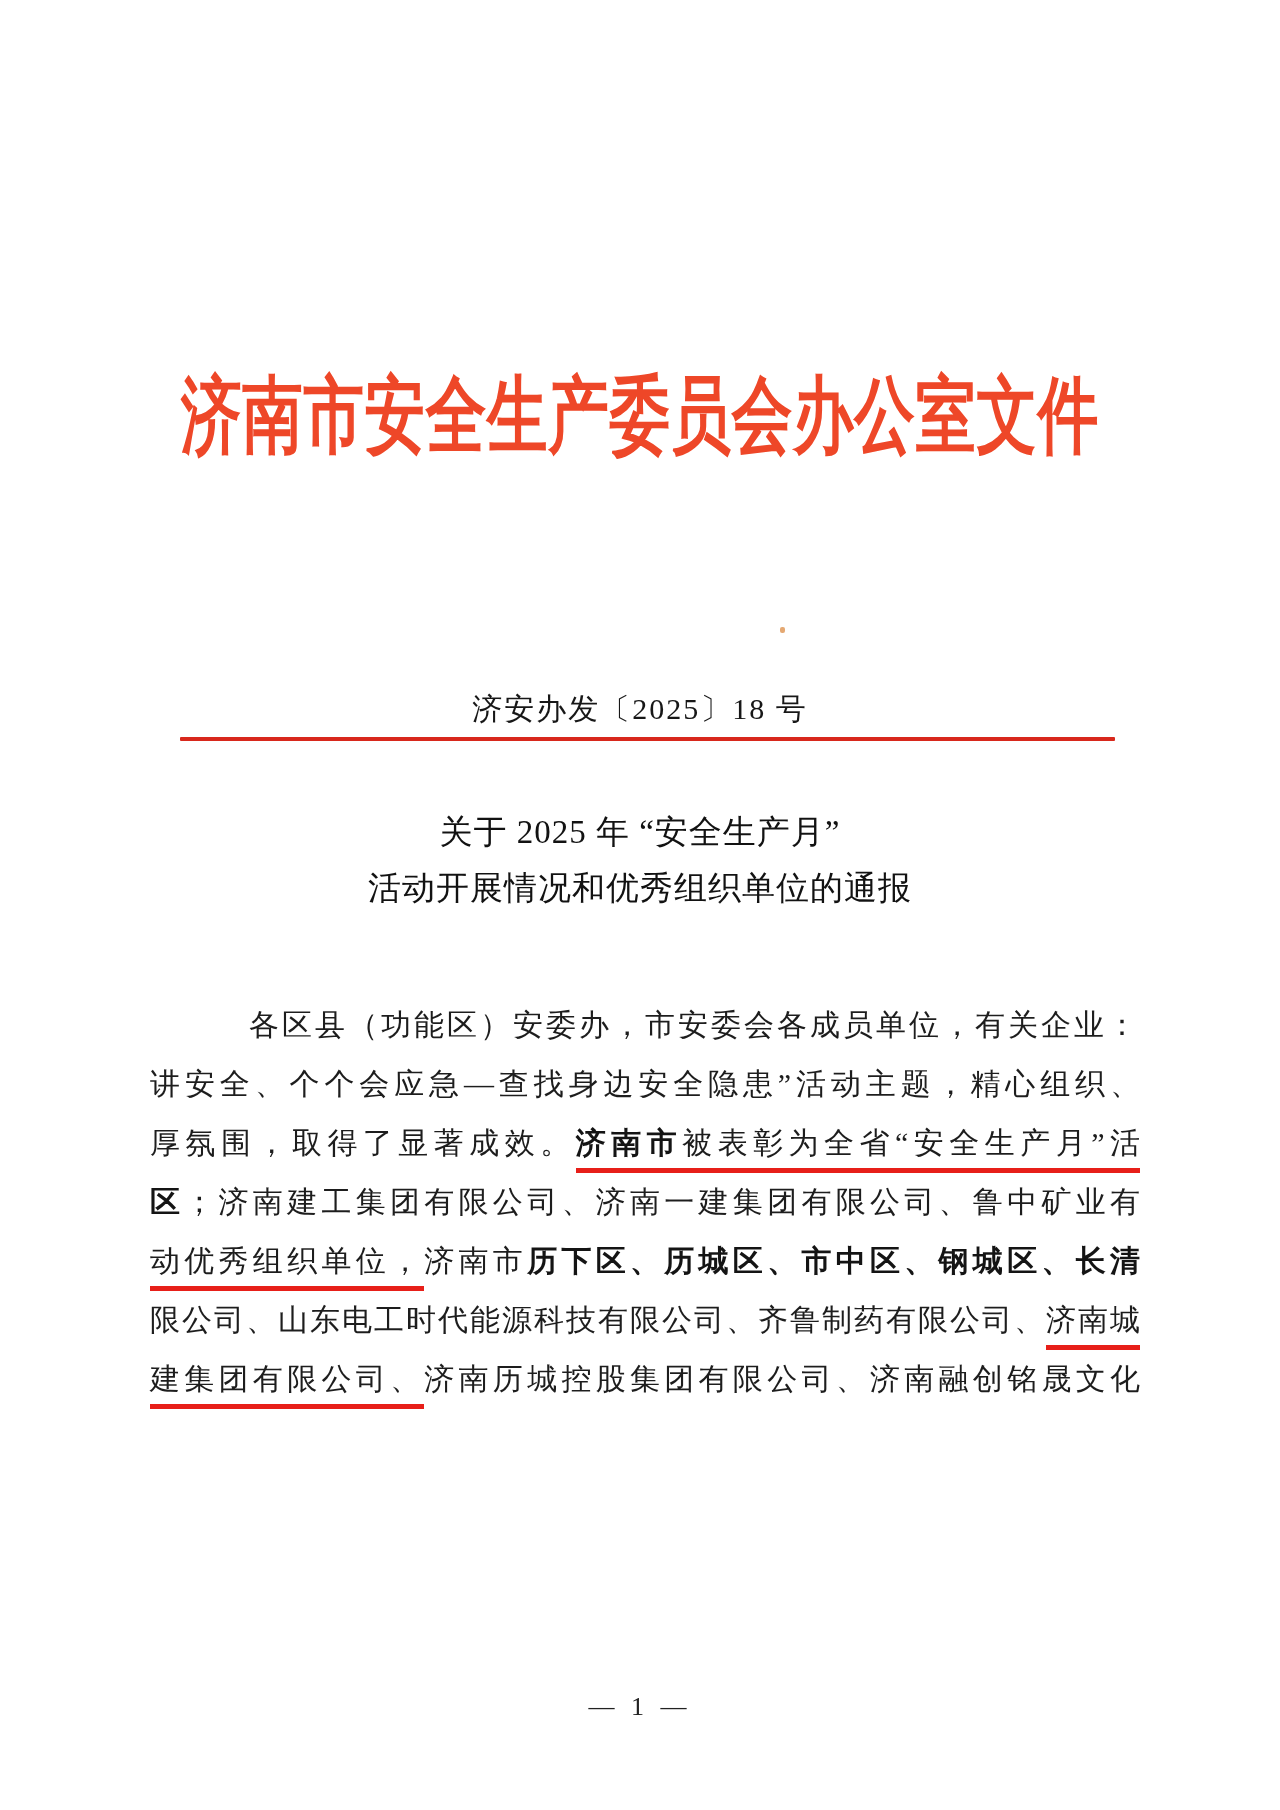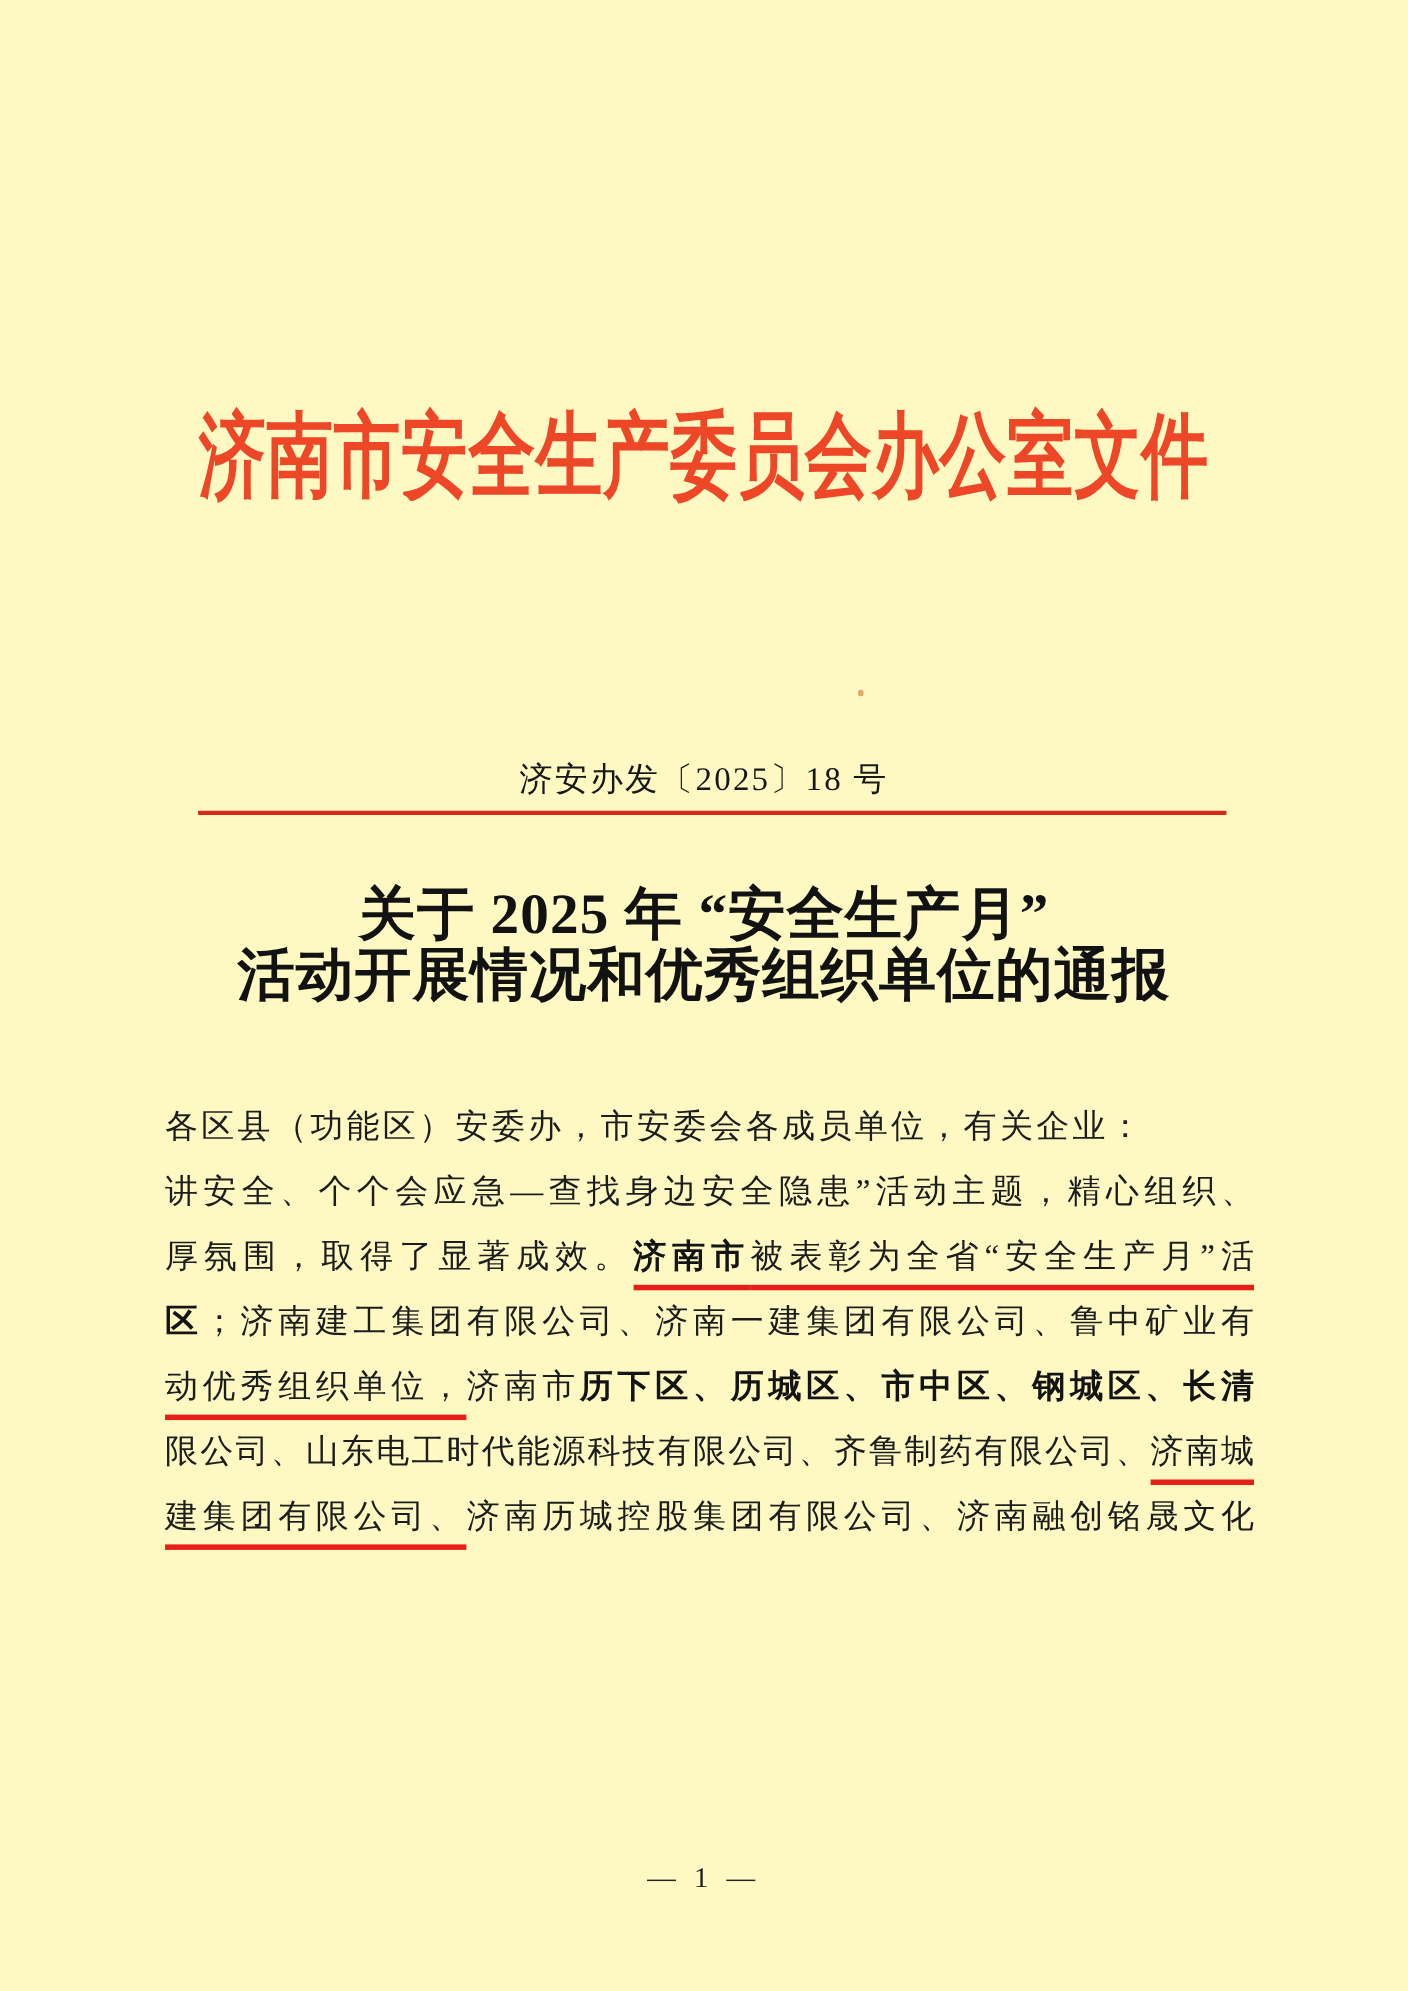--- a/index.html
+++ b/index.html
@@ -1,19 +1,19 @@
 <!DOCTYPE html>
 <html lang="zh"><head>
 <meta charset="utf-8">
 <style>
   html,body { margin:0; padding:0; }
   body { background:#9a9a9a; font-family:"Liberation Serif","DejaVu Serif",serif; }
   .page {
     position:relative; width:1280px; height:1810px; margin:0 auto;
-    background:#fef9c3; overflow:hidden; color:#1c1c1c;
+    background:#ffffff; overflow:hidden; color:#1c1c1c;
   }
   
   .org-header {
     position:absolute; top:362px; left:0; width:100%;
     text-align:center; font-size:84px; line-height:108px; font-weight:bold;
     color:var(--header-red,#ee4728);
     transform:scaleX(0.72); transform-origin:50% 50%;
     white-space:nowrap; letter-spacing:1px;
   }
   
@@ -23,31 +23,31 @@
     letter-spacing:2px; color:#171717;
   }
   
   .red-divider {
     position:absolute; left:180px; top:737px; width:935px; height:4px;
     background:var(--divider-red,#d8281c); border-radius:1px;
   }
   
   .doc-title {
     position:absolute; top:804px; left:0; width:100%;
-    text-align:center; font-weight:bold; font-size:52px; line-height:56px;
+    text-align:center; font-weight:normal; font-size:33px; line-height:56px;
     letter-spacing:1px; color:#121212;
   }
   
   .body-block {
     position:absolute; left:150px; top:995px; width:990px;
     font-size:30px; color:#1d1d1d;
   }
   .bline { height:59px; line-height:59px; }
   .bline.justify { text-align:justify; text-align-last:justify; }
-  .bline.no-justify { text-align:left; letter-spacing:3px; }
+  .bline.no-justify { text-align:right; letter-spacing:3px; }
   .bline.indent { text-indent:62px; }
   .seg.bold { font-weight:bold; color:#141414; }
   .seg.redline {
     border-bottom:5px solid var(--underline-red,#e71f19);
     padding-bottom:9px;
   }
   
   .page-number {
     position:absolute; top:1692px; left:0; width:100%;
     text-align:center; font-size:26px; letter-spacing:5px; color:#222;

